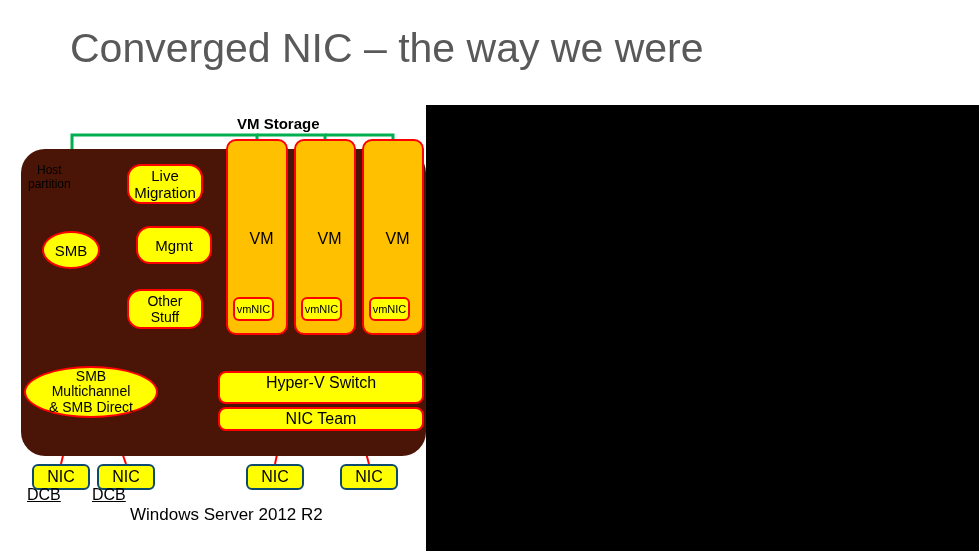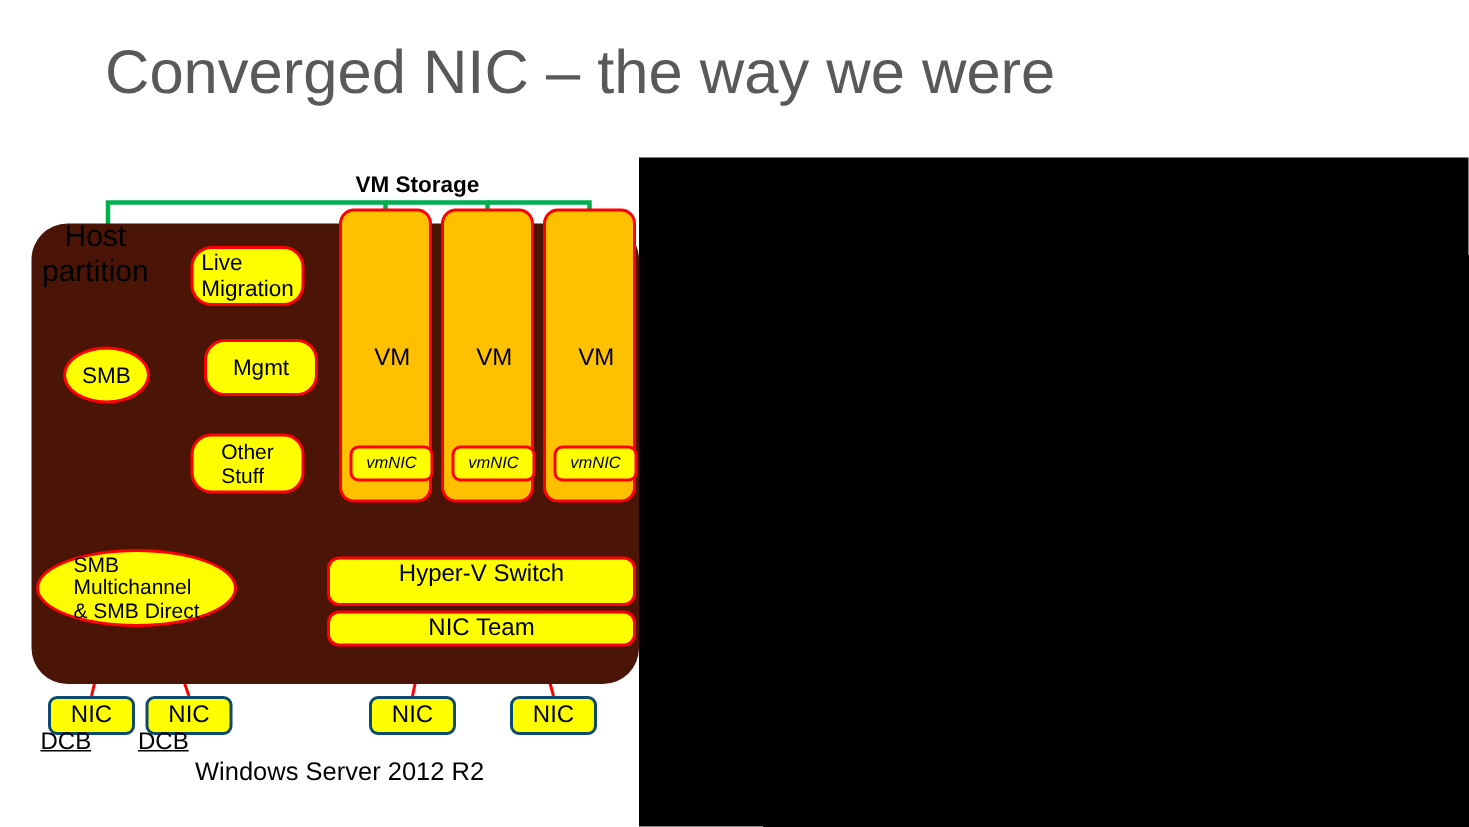--- a/index.html
+++ b/index.html
@@ -42,32 +42,33 @@
     left: 21px;
     top: 149px;
     width: 405px;
     height: 307px;
     background: #4a1506;
     border-radius: 24px;
   }
   .host-label {
     position: absolute;
     left: 28px;
-    top: 147px;
-    font-size: 20px;
+    top: 163px;
+    font-size: 12px;
     color: #000;
     text-align: center;
     font-family: "Segoe UI", Arial, sans-serif;
   }
   
   .ellipse-box {
     position: absolute;
     border: 2px solid #ff0000;
     border-radius: 14px;
     background: #ffff00;
+    text-align: center;
     font-size: 15px;
     color: #000;
     display: flex;
     align-items: center;
     justify-content: center;
     padding: 17px 6px;
     font-family: "Segoe UI", Arial, sans-serif;
   }
   .smb       { left: 42px;  top: 231px; width: 58px; height: 27px; border-radius: 50%; }
   .live-mig  { left: 127px; top: 164px; width: 76px; height: 40px; border-radius: 14px; }
@@ -98,31 +99,30 @@
     padding-left: 11px;
   }
   .vm-label.v1 { left: 226px; top: 230px; }
   .vm-label.v2 { left: 294px; top: 230px; }
   .vm-label.v3 { left: 362px; top: 230px; }
 
   
   .vmnic {
     position: absolute;
     top: 297px;
-    width: 56px;
+    width: 41px;
     height: 24px;
     background: #ffff00;
     border: 2px solid #ff0000;
     border-radius: 6px;
     font-size: 11px;
     text-align: center;
     line-height: 20px;
     color: #000;
     font-family: "Segoe UI", Arial, sans-serif;
-    font-style: italic;
   }
   .vn1 { left: 233px; }
   .vn2 { left: 301px; }
   .vn3 { left: 369px; }
 
   
   .bar {
     position: absolute;
     left: 218px;
     width: 206px;

